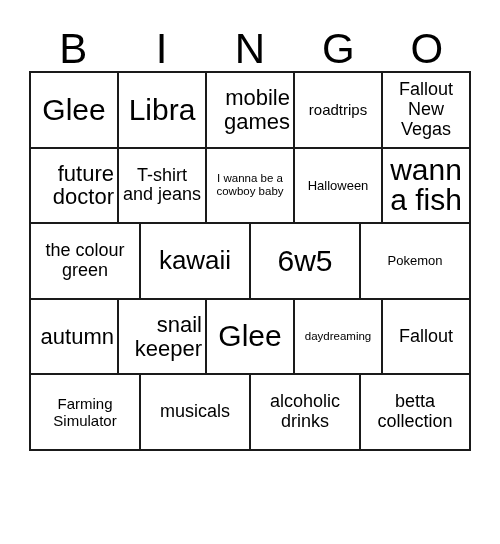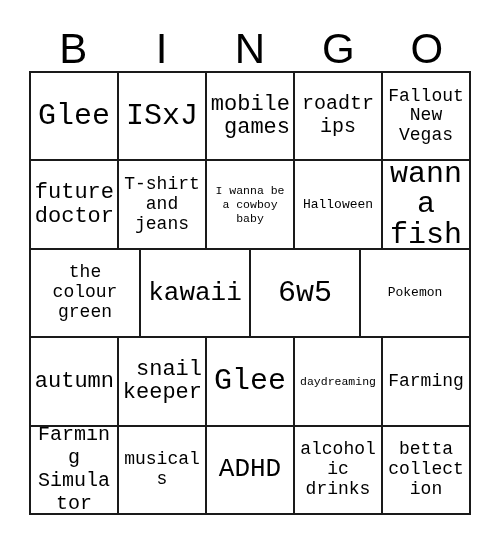--- a/index.html
+++ b/index.html
@@ -39,27 +39,26 @@
     font-size: 42px;
     line-height: 44px;
     font-weight: 400;
     letter-spacing: 0px;
     color: #000000;
     user-select: none;
   }
 
   #bingo-grid {
     width: 442px;
-    height: 444px;
+    height: 380px;
     border-top: 2px solid #1a1a1a;
     border-left: 2px solid #1a1a1a;
     box-sizing: border-box;
     display: flex;
     flex-direction: column;
-    font-family: Liberation Mono, monospace;
   }
 
   .bingo-row {
     display: flex;
     flex: 1 1 0;
     min-height: 0;
   }
 
   .bingo-cell {
     flex: 1 1 0;
@@ -83,21 +82,21 @@
     font-weight: 400;
     word-wrap: break-word;
     overflow-wrap: break-word;
   }
 
   
   .fs-xxl .cell-text { font-size: 30px; line-height: 1.02; }
   .fs-xl  .cell-text { font-size: 26px; line-height: 1.04; }
   .fs-lg  .cell-text { font-size: 22px; line-height: 1.06; text-align: right; }
   .fs-md  .cell-text { font-size: 18px; line-height: 1.1; }
-  .fs-sm  .cell-text { font-size: 20px; line-height: 1.14; }
+  .fs-sm  .cell-text { font-size: 15px; line-height: 1.14; }
   .fs-xs  .cell-text { font-size: 13px; line-height: 1.18; }
   .fs-xxs .cell-text { font-size: 11.5px; line-height: 1.2; }
 </style>
 </head>
 <body>
 
 <div id="bingo-card">
 
   <div id="bingo-header">
     <div class="header-letter">B</div>
@@ -107,21 +106,21 @@
     <div class="header-letter">O</div>
   </div>
 
   <div id="bingo-grid">
 
     <div class="bingo-row">
       <div class="bingo-cell fs-xxl">
         <span class="cell-text">Glee</span>
       </div>
       <div class="bingo-cell fs-xxl">
-        <span class="cell-text">ISxJ</span>
+        <span class="cell-text">Libra</span>
       </div>
       <div class="bingo-cell fs-lg">
         <span class="cell-text">mobile games</span>
       </div>
       <div class="bingo-cell fs-sm">
         <span class="cell-text">roadtrips</span>
       </div>
       <div class="bingo-cell fs-md">
         <span class="cell-text">Fallout New Vegas</span>
       </div>
@@ -167,33 +166,30 @@
       <div class="bingo-cell fs-lg">
         <span class="cell-text">snail keeper</span>
       </div>
       <div class="bingo-cell fs-xxl">
         <span class="cell-text">Glee</span>
       </div>
       <div class="bingo-cell fs-xxs">
         <span class="cell-text">daydreaming</span>
       </div>
       <div class="bingo-cell fs-md">
-        <span class="cell-text">Farming</span>
+        <span class="cell-text">Fallout</span>
       </div>
     </div>
 
     <div class="bingo-row">
       <div class="bingo-cell fs-sm">
         <span class="cell-text">Farming Simulator</span>
       </div>
       <div class="bingo-cell fs-md">
         <span class="cell-text">musicals</span>
-      </div>
-      <div class="bingo-cell fs-xl">
-        <span class="cell-text">ADHD</span>
       </div>
       <div class="bingo-cell fs-md">
         <span class="cell-text">alcoholic drinks</span>
       </div>
       <div class="bingo-cell fs-md">
         <span class="cell-text">betta collection</span>
       </div>
     </div>
 
   </div>

